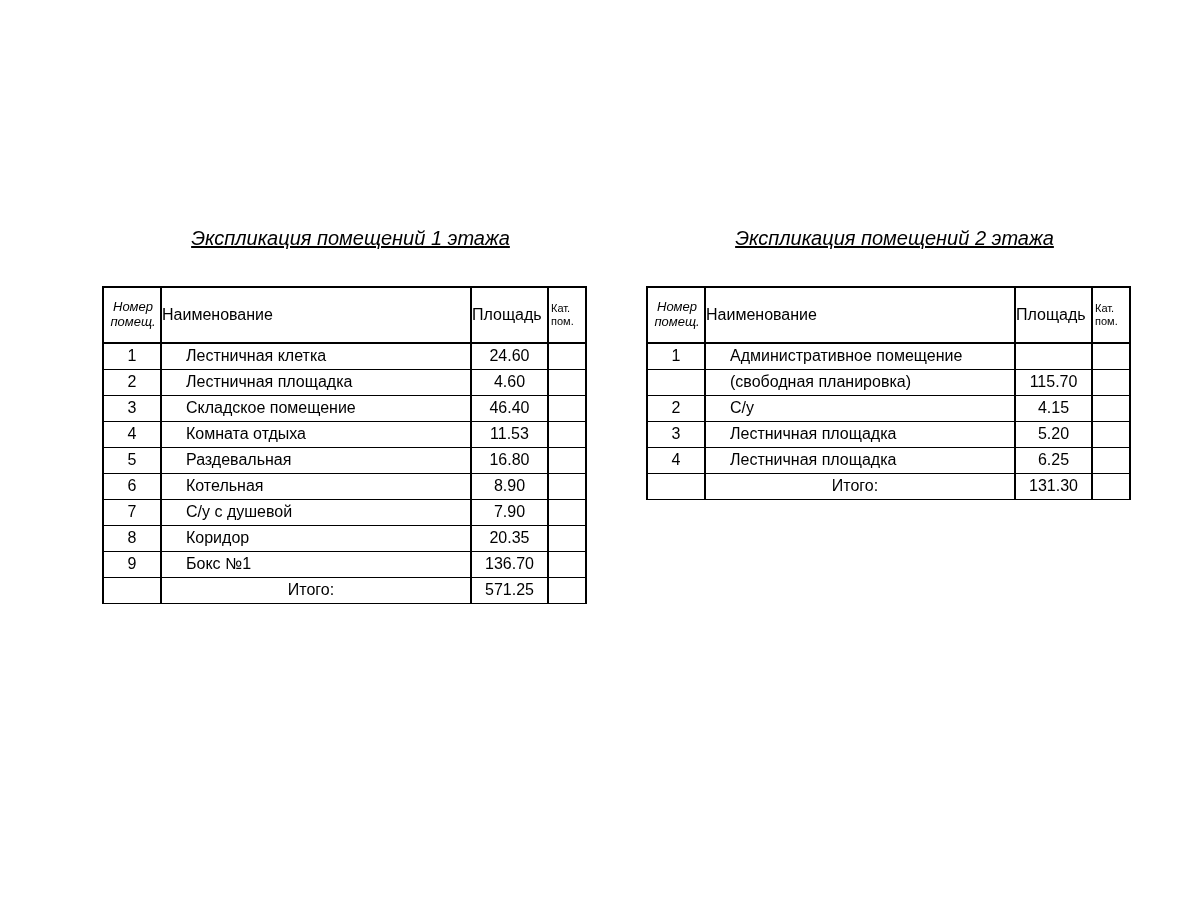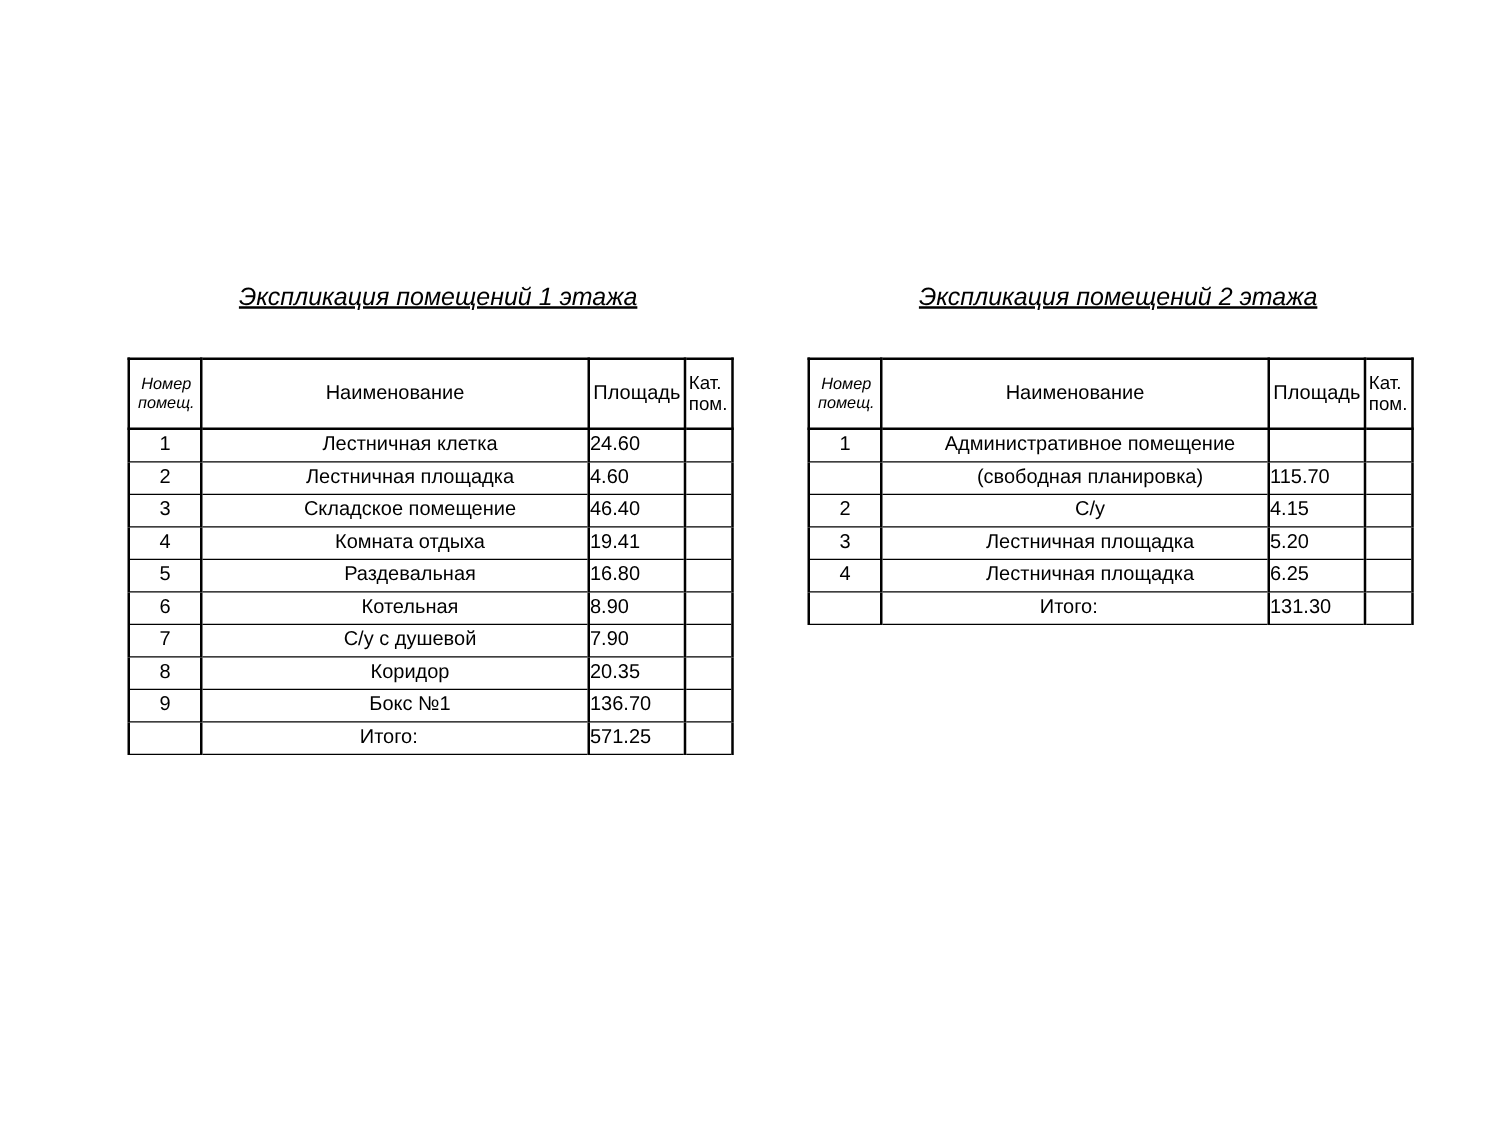--- a/index.html
+++ b/index.html
@@ -41,25 +41,25 @@
     line-height: 1.15;
     overflow: hidden;
   }
   .explication thead th {
     border-top-width: 2px;
     border-bottom-width: 2px;
     height: 56px;
   }
   .explication tbody td { height: 26px; }
   th.h-num  { text-align: center; padding-left: 2px; font-size: 13px; font-style: italic; }
-  th.h-cat  { text-align: left; padding-left: 2px; font-size: 15px; }
-  th.h-name, th.h-area { text-align: center; }
+  th.h-cat  { text-align: left; padding-left: 2px; font-size: 11px; }
+  th.h-name, th.h-area { text-align: left; }
   td.col-num  { text-align: center; }
-  td.col-name { text-align: center; padding-left: 24px; }
-  td.col-area { }
+  td.col-name { text-align: left; padding-left: 24px; }
+  td.col-area { text-align: center; }
   td.col-cat  { }
   td.total-label { text-align: center; padding-right: 10px; padding-left: 0; }
 </style>
 </head>
 <body>
 
 <section class="table-block block-1">
   <h2 class="table-title">Экспликация помещений 1 этажа</h2>
   <table class="explication">
     <colgroup>
@@ -91,21 +91,21 @@
       </tr>
       <tr>
         <td class="col-num">3</td>
         <td class="col-name">Складское помещение</td>
         <td class="col-area">46.40</td>
         <td class="col-cat"></td>
       </tr>
       <tr>
         <td class="col-num">4</td>
         <td class="col-name">Комната отдыха</td>
-        <td class="col-area">19.41</td>
+        <td class="col-area">11.53</td>
         <td class="col-cat"></td>
       </tr>
       <tr>
         <td class="col-num">5</td>
         <td class="col-name">Раздевальная</td>
         <td class="col-area">16.80</td>
         <td class="col-cat"></td>
       </tr>
       <tr>
         <td class="col-num">6</td>

